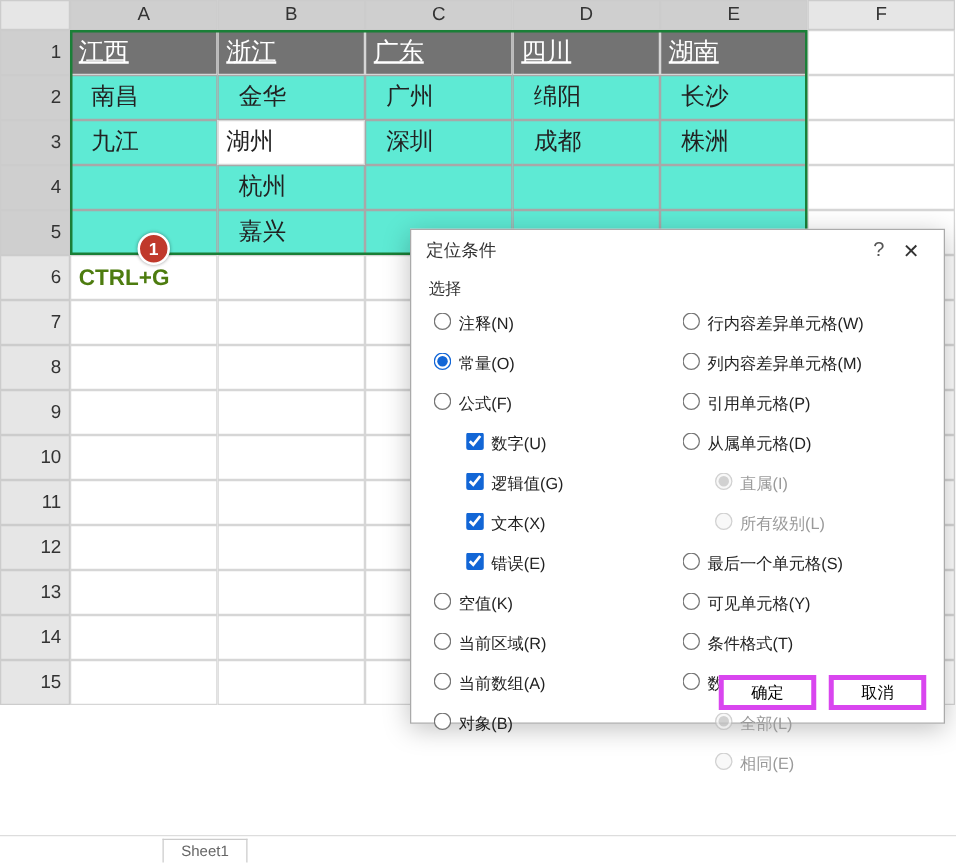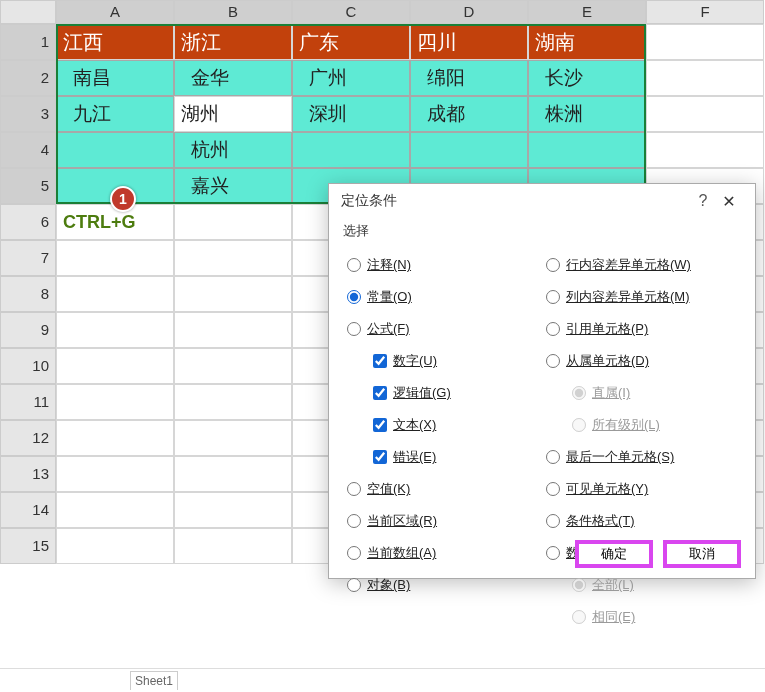--- a/index.html
+++ b/index.html
@@ -11,45 +11,45 @@
     .col-h { flex:0 0 118px; background:#e6e6e6; border:1px solid #ccc; text-align:center; font-size:15px; line-height:22px; color:#333;}
     .col-h.sel { background:#cfcfcf; }
     .col-h.last { flex:0 0 118px; }
 
     .rows { display:flex; flex-direction:column; }
     .row { display:flex; height:36px; }
     .row-h { width:56px; background:#e6e6e6; border:1px solid #ccc; text-align:right; padding-right:6px; font-size:15px; line-height:34px; color:#333;}
     .row-h.sel { background:#cfcfcf;}
     .cell { flex:0 0 118px; border:1px solid #d6d6d6; font-size:19px; padding:4px 6px; line-height:26px; color:#222; background:#fff;}
     .cell.selarea { background:#5eead4; border:1px solid #a8a8a8;padding-left:16px;}
-    .cell.header { background:#c2410c; color:#fff; font-size:20px;}
+    .cell.header { background:#737373; color:#fff; font-size:20px;text-decoration:underline;}
     .cell.active { background:#fff; }
     .cell.red { color:#4d7c0f; font-weight:bold; font-size:18px;}
     .sel-border { position:absolute; border:2px solid #1a7f37; pointer-events:none;}
 
     .marker { position:absolute; width:26px; height:26px; border-radius:50%; background:#c0392b; border:2px solid #fff; box-shadow:0 0 3px rgba(0,0,0,.4); color:#fff; font-size:14px; font-weight:bold; text-align:center; line-height:22px;}
 
     .dialog { position:absolute; left:328px; top:183px; width:428px; height:396px; background:#fff; border:1px solid #aaa; box-shadow:0 4px 20px rgba(0,0,0,.25); font-size:13px;}
     .dlg-title { display:flex; align-items:center; height:34px; padding:0 12px; }
     .dlg-title .t { flex:1; font-size:14px; color:#333;}
     .dlg-help { width:24px; text-align:center; font-size:16px; color:#555; cursor:pointer;}
     .dlg-close { width:28px; text-align:center; font-size:16px; color:#333; cursor:pointer;}
     .dlg-sub { padding:4px 14px; font-size:13px; color:#333;}
     .dlg-body { display:flex; padding:6px 10px 0 18px; }
     .col { flex:1; display:flex; flex-direction:column; gap:2px;}
-    .opt { display:flex; align-items:center; height:30px; font-size:13px; color:#222;text-decoration:underline;}
+    .opt { display:flex; align-items:flex-start; height:30px; font-size:13px; color:#222;}
     .opt input[type=radio]{ width:14px; height:14px; margin-right:6px; accent-color:#1266d6;}
     .opt input[type=checkbox]{ width:14px; height:14px; margin-right:6px; accent-color:#1266d6;}
     .opt.indent { padding-left:26px;}
     .opt.disabled { color:#9a9a9a;}
     .dlg-buttons { position:absolute; bottom:10px; right:14px; display:flex; gap:10px;}
     .dlg-btn { width:78px; height:28px; border:4px solid #d946ef; background:#fff; font-size:13px; cursor:pointer;}
 
     .sheet-tabs { position:absolute; bottom:0; left:0; right:0; height:24px; display:flex; align-items:center; padding-left:130px; font-size:12px; color:#666; border-top:1px solid #ddd;}
-    .sheet-tab { padding:2px 4px; border:1px solid #ccc; border-bottom:none; background:#fff; margin-right:6px;}
+    .sheet-tab { padding:2px 14px; border:1px solid #ccc; border-bottom:none; background:#fff; margin-right:6px;}
 
   </style>
 </head>
 <body>
 
 <div class="grid">
   <div class="col-headers">
     <div class="corner"></div>
     <div class="col-h sel">A</div>
     <div class="col-h sel">B</div>

